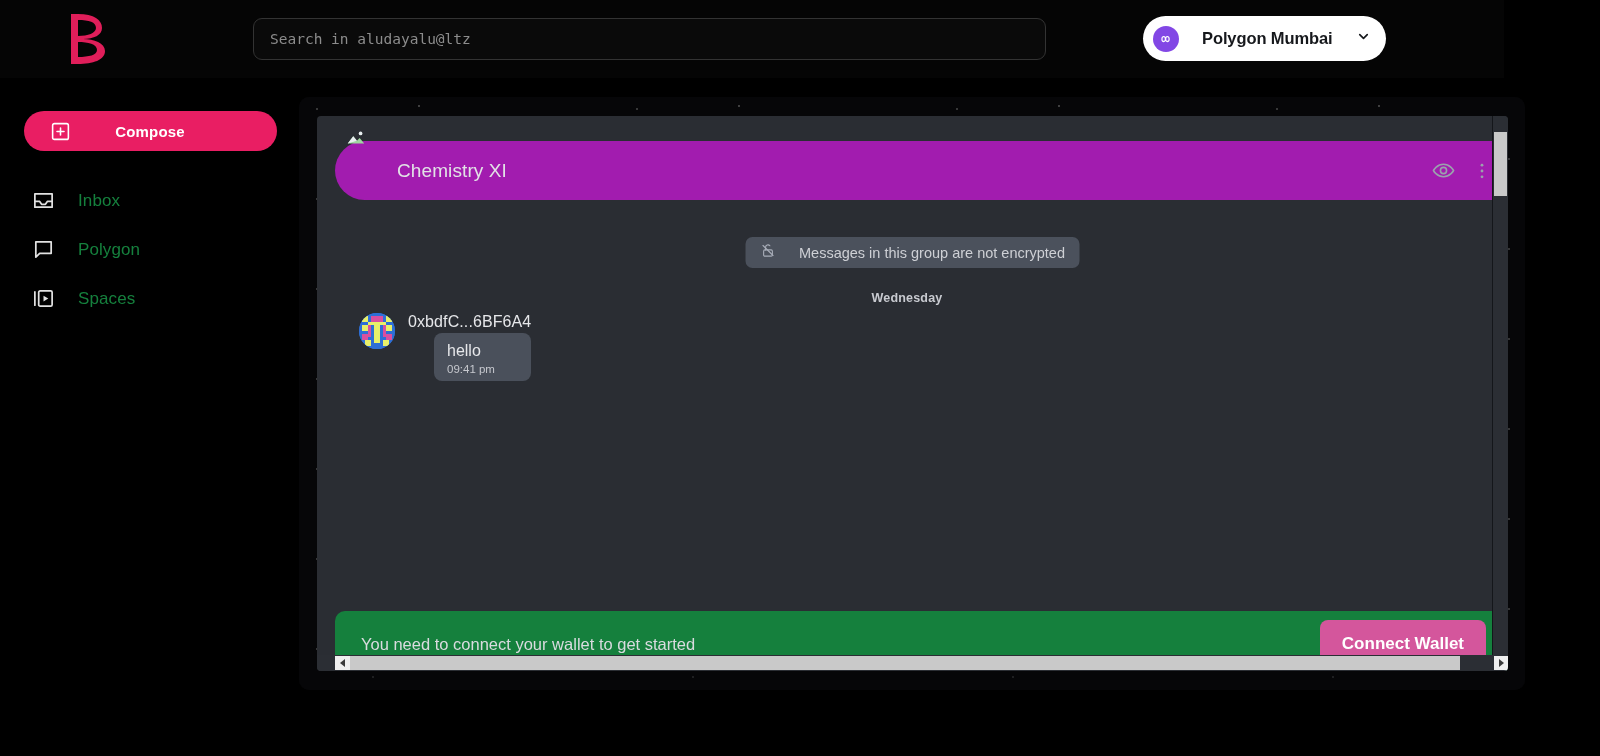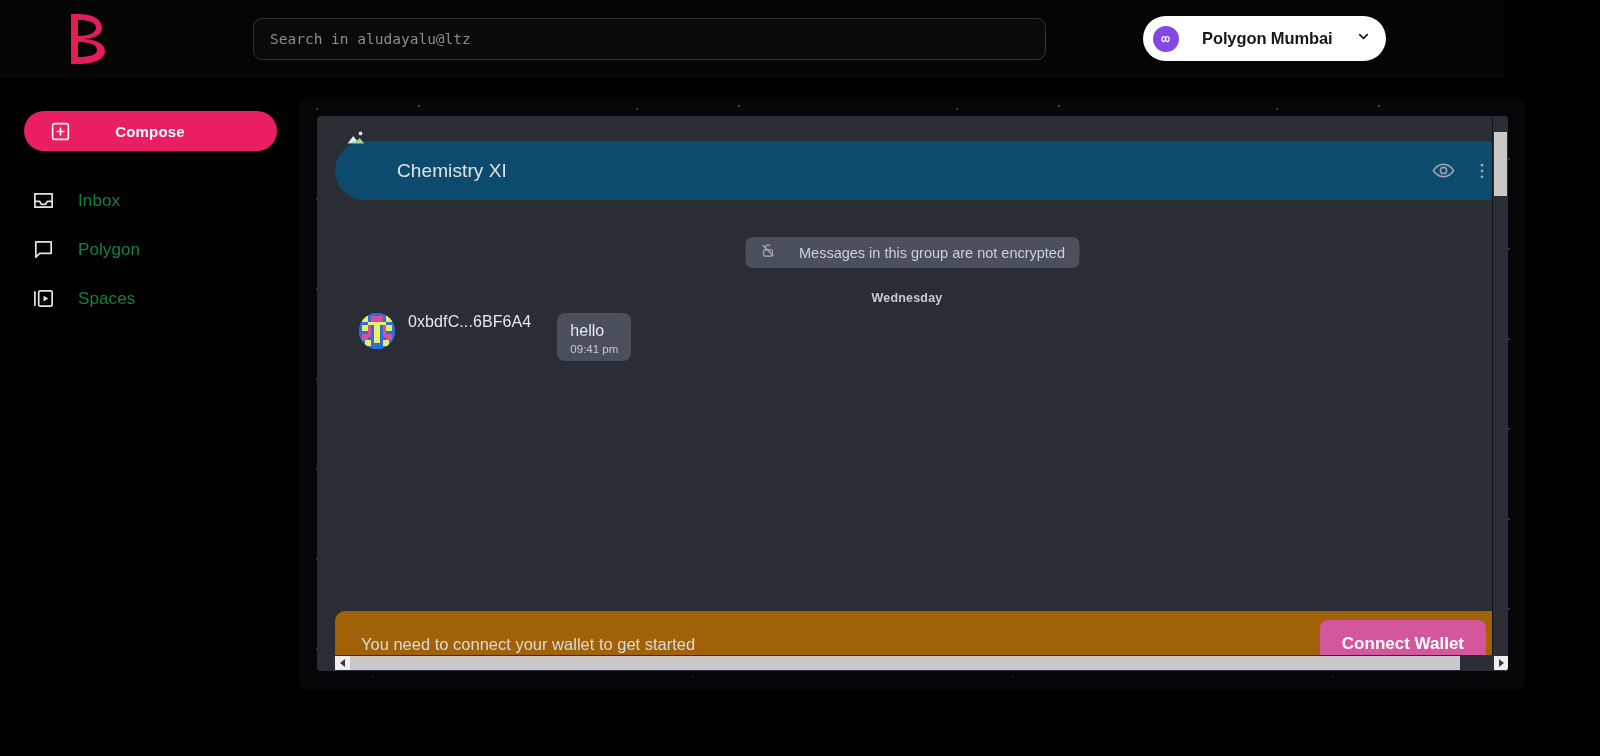--- a/index.html
+++ b/index.html
@@ -185,21 +185,21 @@
     background: #2a2d33;
     border-radius: 4px;
     overflow: hidden;
   }
 
   .chat-header {
     position: absolute;
     left: 18px; top: 25px;
     width: 1173px;
     height: 59px;
-    background: #0c4a6e;
+    background: #a21caf;
     border-radius: 30px 6px 6px 30px;
     display: flex;
     align-items: center;
   }
   .group-thumb {
     position: absolute;
     left: 10px;
     top: -14px;
     width: 22px;
     height: 22px;
@@ -256,21 +256,21 @@
     display: flex;
     gap: 13px;
   }
   .avatar {
     width: 36px; height: 36px;
     border-radius: 50%;
     overflow: hidden;
     flex: 0 0 auto;
     background: #2e6fd6;
   }
-  .msg-col { display: flex; flex-direction: row; }
+  .msg-col { display: flex; flex-direction: column; }
   .msg-author {
     font-size: 16px;
     color: #e6e7ea;
     letter-spacing: 0.1px;
     margin-bottom: 2px;
   }
   .bubble {
     margin-left: 26px;
     background: #4a505b;
     border-radius: 8px;
@@ -288,21 +288,21 @@
     display: block;
   }
 
   
   .connect-strip {
     position: absolute;
     left: 18px;
     bottom: -6px;
     width: 1173px;
     height: 66px;
-    background: #a16207;
+    background: #15803d;
     border-radius: 10px 10px 0 0;
     display: flex;
     align-items: center;
     padding: 0 22px 0 26px;
   }
   .connect-msg {
     font-size: 16.5px;
     color: #d9dbdf;
   }
   .connect-btn {

